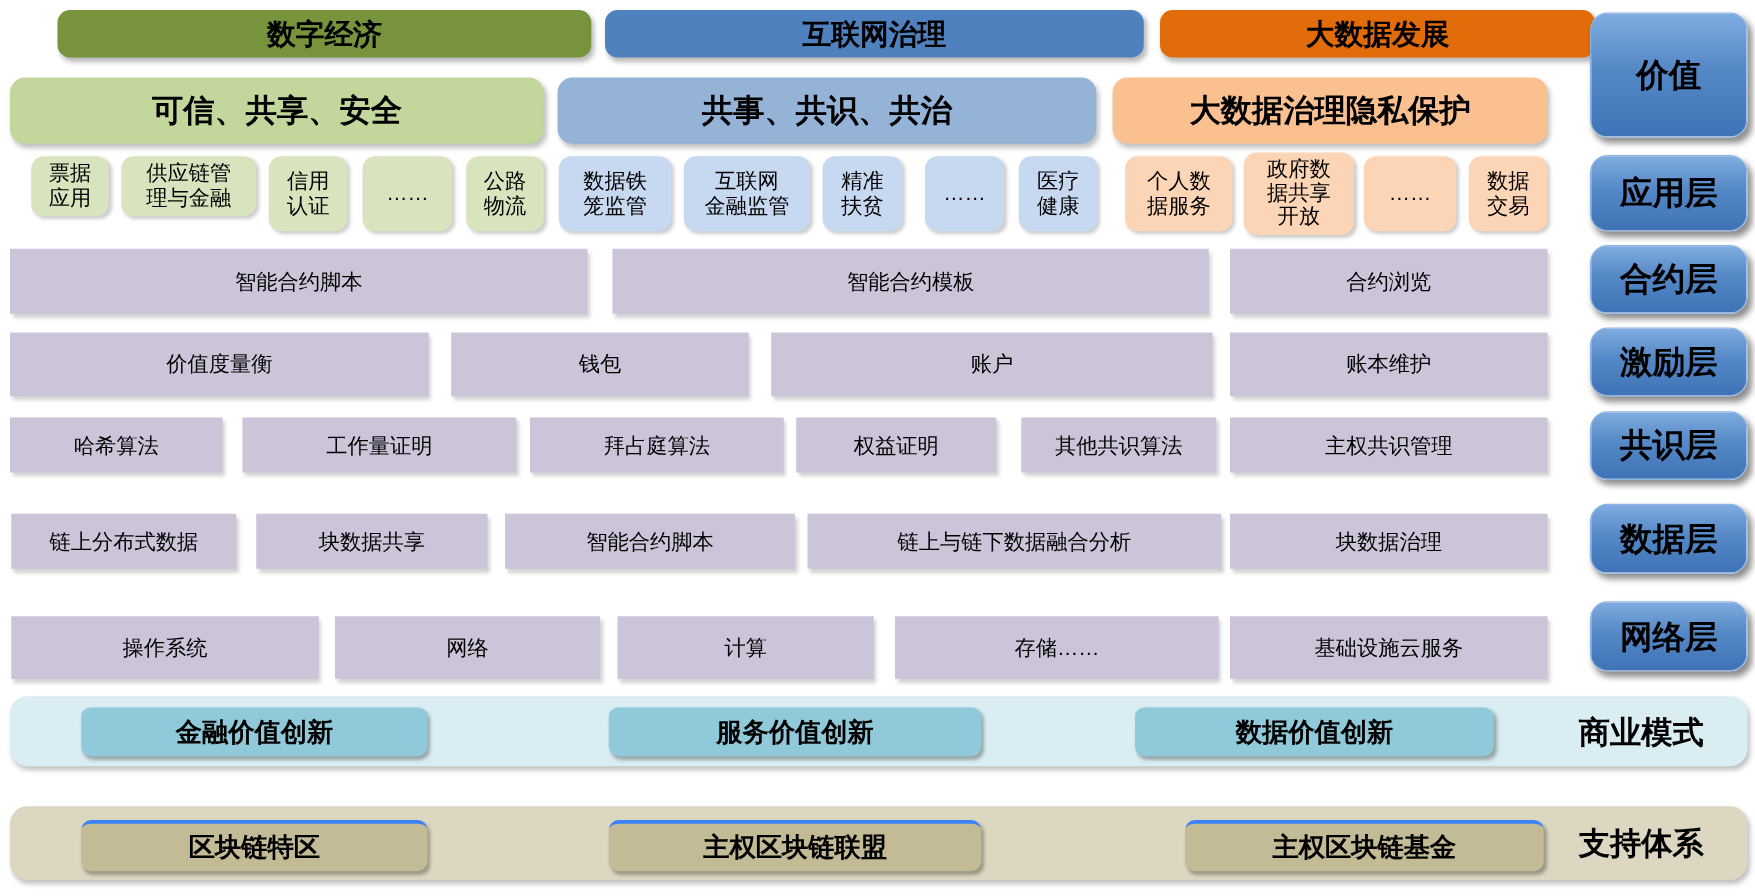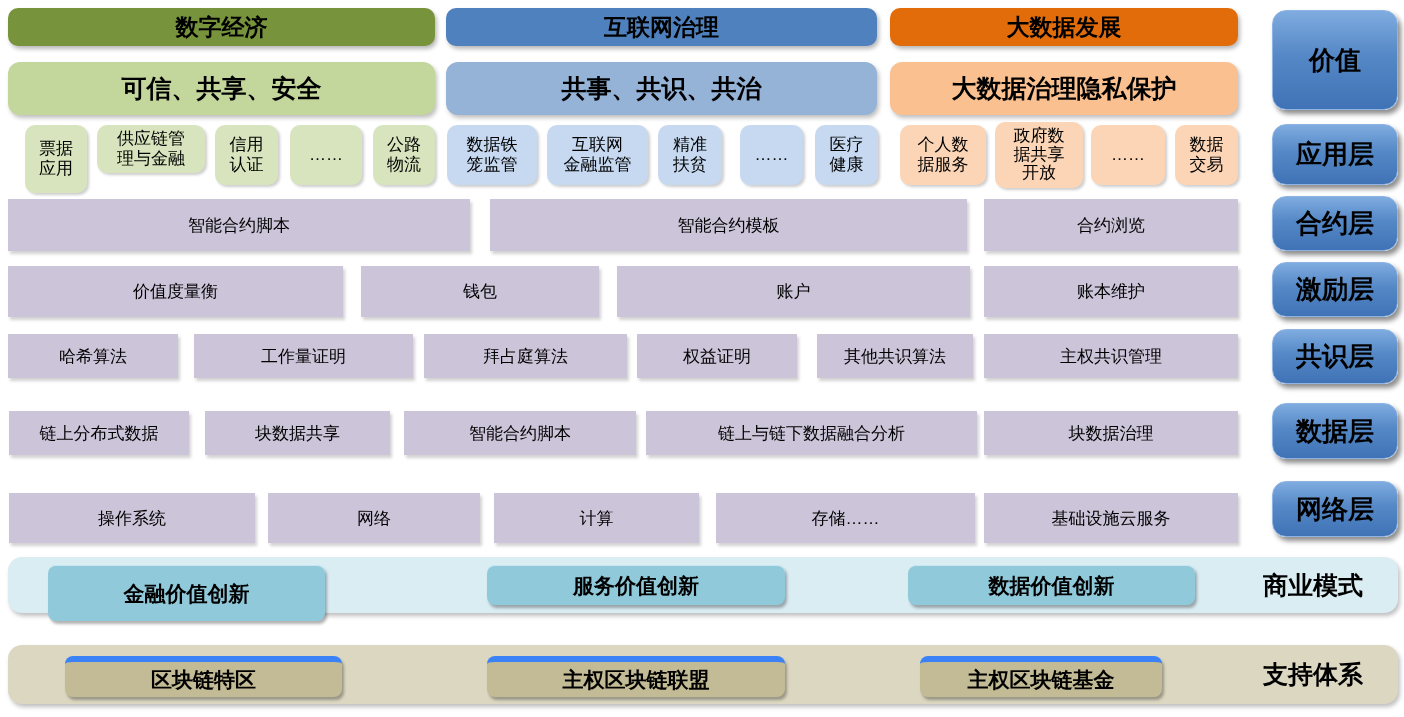--- a/index.html
+++ b/index.html
@@ -3,21 +3,21 @@
 <meta charset="utf-8">
 <style>
   html,body{margin:0;padding:0;background:#ffffff;}
   body{font-family:"Liberation Sans","DejaVu Sans",sans-serif;color:#000;}
   #stage{position:relative;width:1404px;height:717px;background:#fff;overflow:hidden;}
   .abs{position:absolute;display:flex;align-items:center;justify-content:center;
        text-align:center;box-sizing:border-box;}
 
   
   .hdr{border-radius:10px;font-weight:bold;font-size:23px;
-       box-shadow:2px 3px 4px rgba(0,0,0,0.28);}
+       box-shadow:2px 3px 4px rgba(0,0,0,0.28);margin-left:38px;}
   .c1h{background:#77933C;} .c2h{background:#4E81BD;} .c3h{background:#E36C0A;text-align:center;}
   .sub{border-radius:12px;font-weight:bold;font-size:25px;
        box-shadow:2px 3px 4px rgba(0,0,0,0.25);}
   .c1s{background:#C3D69B;} .c2s{background:#95B3D7;} .c3s{background:#FAC090;}
   .app{border-radius:10px;font-size:17px;line-height:1.2;white-space:pre-line;
        box-shadow:2px 2px 3px rgba(0,0,0,0.2);}
   .c1a{background:#D7E4BD;} .c2a{background:#C6D9F1;} .c3a{background:#FBD5B5;}
 
   
   .mod{background:#CCC4D9;font-size:17px;box-shadow:2px 3px 3px rgba(0,0,0,0.18);}
@@ -28,37 +28,37 @@
   .rail{left:1272px;width:126px;border-radius:14px;font-weight:bold;font-size:26px;
         background:linear-gradient(180deg,#7FACE0 0%,#5588C6 45%,#3F73B6 100%);
         border:1px solid #8FB4E3;box-shadow:3px 4px 5px rgba(0,0,0,0.45);}
 
   
   .band{left:8px;width:1390px;border-radius:14px;box-shadow:2px 3px 4px rgba(0,0,0,0.25);}
   .band1{background:#DAEDF3;} .band2{background:#DBD7C1;}
   .bbox{border-radius:8px;font-weight:bold;font-size:21px;
         box-shadow:2px 3px 3px rgba(0,0,0,0.3);}
   .b1box{background:#8FC9DA;border-top:1px solid #c8e6ef;}
-  .b2box{background:#C3BB95;border-top:6px solid #3b82f6;}
+  .b2box{background:#C3BB95;border-top:3px solid #3b82f6;}
   .bandlabel{font-weight:bold;font-size:25px;background:transparent;box-shadow:none;}
 </style>
 </head>
 <body>
 
 <div id="stage">
 
   <div class="abs hdr c1h" style="left:8px;top:8px;width:427px;height:38px">数字经济</div>
   <div class="abs hdr c2h" style="left:446px;top:8px;width:431px;height:38px">互联网治理</div>
   <div class="abs hdr c3h" style="left:890px;top:8px;width:348px;height:38px">大数据发展</div>
 
   <div class="abs sub c1s" style="left:8px;top:62px;width:427px;height:53px">可信、共享、安全</div>
   <div class="abs sub c2s" style="left:446px;top:62px;width:431px;height:53px">共事、共识、共治</div>
   <div class="abs sub c3s" style="left:890px;top:62px;width:348px;height:53px">大数据治理隐私保护</div>
 
-  <div class="abs app c1a" style="left:25px;top:125px;width:62px;height:68px">票据
+  <div class="abs app c1a" style="left:25px;top:125px;width:62px;height:48px">票据
 应用</div>
   <div class="abs app c1a" style="left:97px;top:125px;width:108px;height:48px">供应链管
 理与金融</div>
   <div class="abs app c1a" style="left:215px;top:125px;width:63px;height:60px">信用
 认证</div>
   <div class="abs app c1a" style="left:290px;top:125px;width:72px;height:60px">……</div>
   <div class="abs app c1a" style="left:373px;top:125px;width:62px;height:60px">公路
 物流</div>
 
   <div class="abs app c2a" style="left:447px;top:125px;width:90px;height:60px">数据铁
@@ -110,24 +110,24 @@
 
   <div class="abs rail" style="top:10px;height:100px">价值</div>
   <div class="abs rail" style="top:124px;height:61px">应用层</div>
   <div class="abs rail" style="top:196px;height:55px">合约层</div>
   <div class="abs rail" style="top:262px;height:55px">激励层</div>
   <div class="abs rail" style="top:329px;height:55px">共识层</div>
   <div class="abs rail" style="top:403px;height:56px">数据层</div>
   <div class="abs rail" style="top:481px;height:56px">网络层</div>
 
   <div class="abs band band1" style="top:557px;height:56px"></div>
-  <div class="abs bbox b1box" style="left:48px;top:565px;width:277px;height:56px">金融价值创新</div>
+  <div class="abs bbox b1box" style="left:65px;top:565px;width:277px;height:40px">金融价值创新</div>
   <div class="abs bbox b1box" style="left:487px;top:565px;width:298px;height:40px">服务价值创新</div>
   <div class="abs bandlabel" style="left:1238px;top:557px;width:150px;height:56px">商业模式</div>
   <div class="abs bbox b1box" style="left:908px;top:565px;width:287px;height:40px">数据价值创新</div>
 
   <div class="abs band band2" style="top:645px;height:59px"></div>
   <div class="abs bbox b2box" style="left:65px;top:656px;width:277px;height:41px">区块链特区</div>
   <div class="abs bbox b2box" style="left:487px;top:656px;width:298px;height:41px">主权区块链联盟</div>
-  <div class="abs bbox b2box" style="left:920px;top:656px;width:242px;height:41px">主权区块链基金</div>
+  <div class="abs bbox b2box" style="left:948px;top:656px;width:287px;height:41px">主权区块链基金</div>
   <div class="abs bandlabel" style="left:1238px;top:645px;width:150px;height:59px">支持体系</div>
 
 </div>
 
 </body></html>

